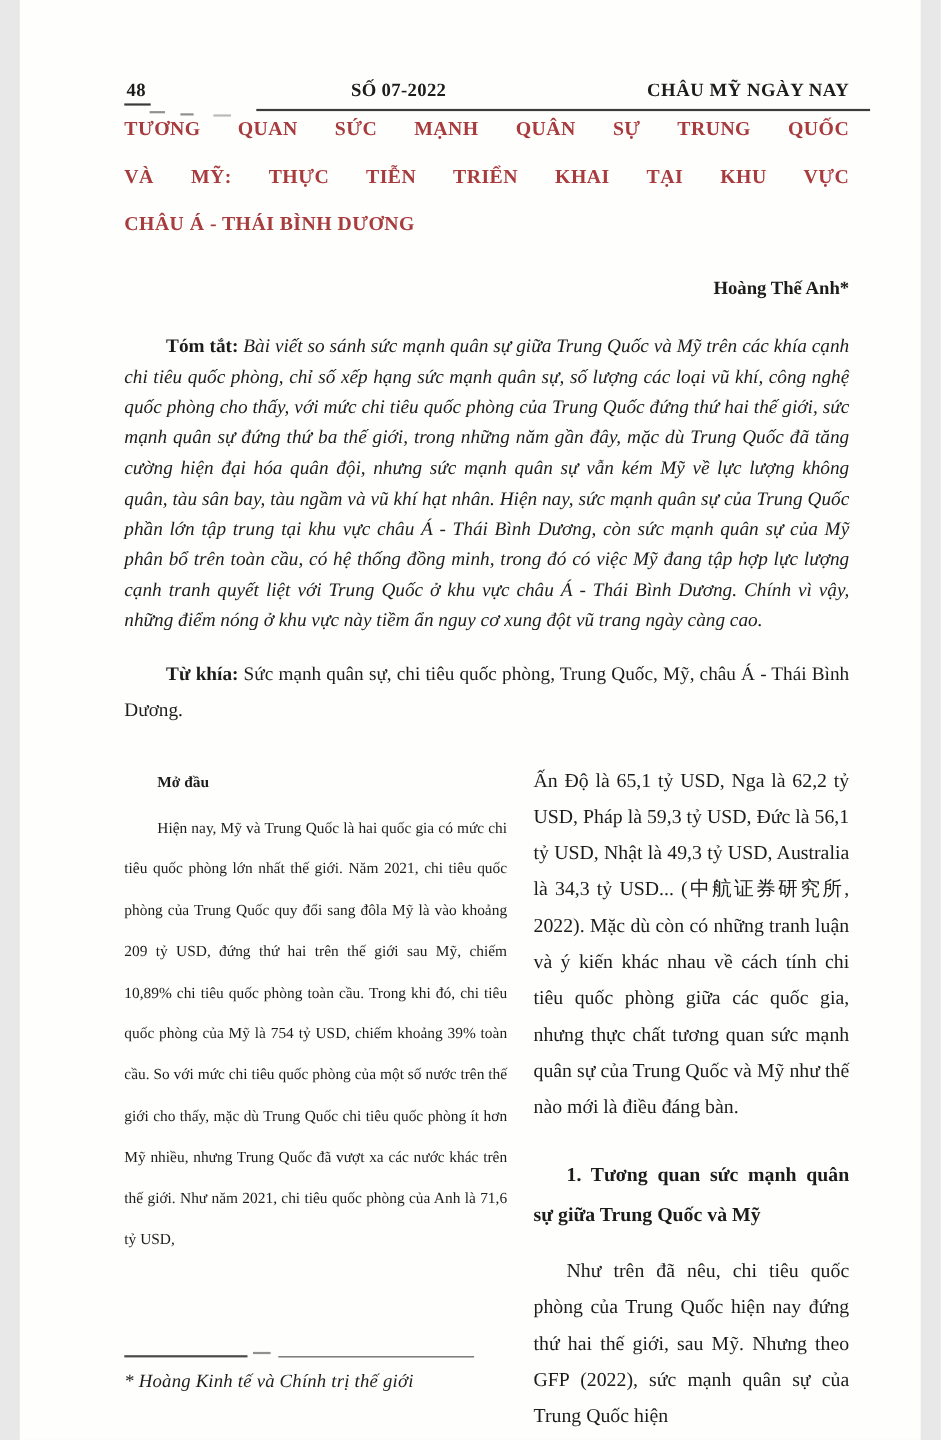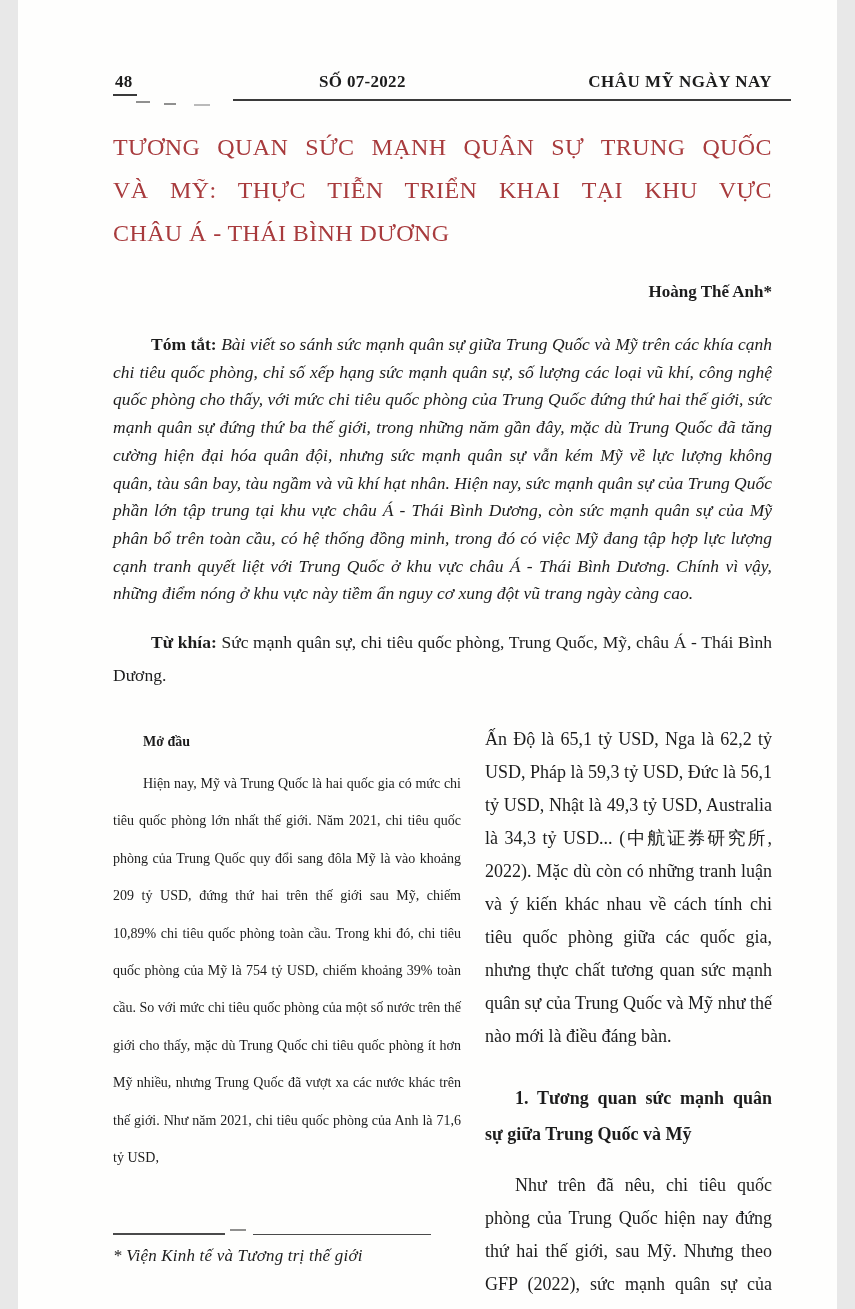--- a/index.html
+++ b/index.html
@@ -42,24 +42,23 @@
     border-top: 2px solid #555;
     opacity: .65;
   }
   .dash1 { left: 118px; top: 101px; width: 14px; }
   .dash2 { left: 146px; top: 103px; width: 12px; }
   .dash3 { left: 176px; top: 104px; width: 16px; opacity:.4; }
   .fdash1 { left: 212px; top: 1229px; width: 16px; }
 
   
   .article-title {
-    margin-top: 30px;
     color: #a83b3d;
-    font-weight: normal;
-    font-size: 24px;
+    font-weight: bold;
+    font-size: 18px;
     line-height: 43px;
     letter-spacing: 0.4px;
   }
   .title-line-justify { text-align: justify; text-align-last: justify; }
   .author-line {
     margin-top: 27px;
     text-align: right;
     font-weight: bold;
     font-size: 17px;
   }
@@ -177,17 +176,17 @@
     <div class="col-right">
       <p class="body-para no-indent">Ấn Độ là 65,1 tỷ USD, Nga là 62,2 tỷ USD, Pháp là 59,3 tỷ USD, Đức là 56,1 tỷ USD, Nhật là 49,3 tỷ USD, Australia là 34,3 tỷ USD... (中航证券研究所, 2022). Mặc dù còn có những tranh luận và ý kiến khác nhau về cách tính chi tiêu quốc phòng giữa các quốc gia, nhưng thực chất tương quan sức mạnh quân sự của Trung Quốc và Mỹ như thế nào mới là điều đáng bàn.</p>
       <p class="section-heading">1.   Tương quan sức mạnh quân sự giữa Trung Quốc và Mỹ</p>
       <p class="body-para">Như trên đã nêu, chi tiêu quốc phòng của Trung Quốc hiện nay đứng thứ hai thế giới, sau Mỹ. Nhưng theo GFP (2022), sức mạnh quân sự của Trung Quốc hiện</p>
     </div>
 
   </div>
 
   <div class="footnote">
     <span class="footnote-rule"></span><span class="footnote-rule second"></span>
-    <div class="footnote-text">* Viện Kinh tế và Tương trị thế giới</div>
+    <div class="footnote-text">* Hoàng Kinh tế và Chính trị thế giới</div>
   </div>
   <div class="artifact-dash fdash1"></div>
 
 </div>
 
 </body></html>

